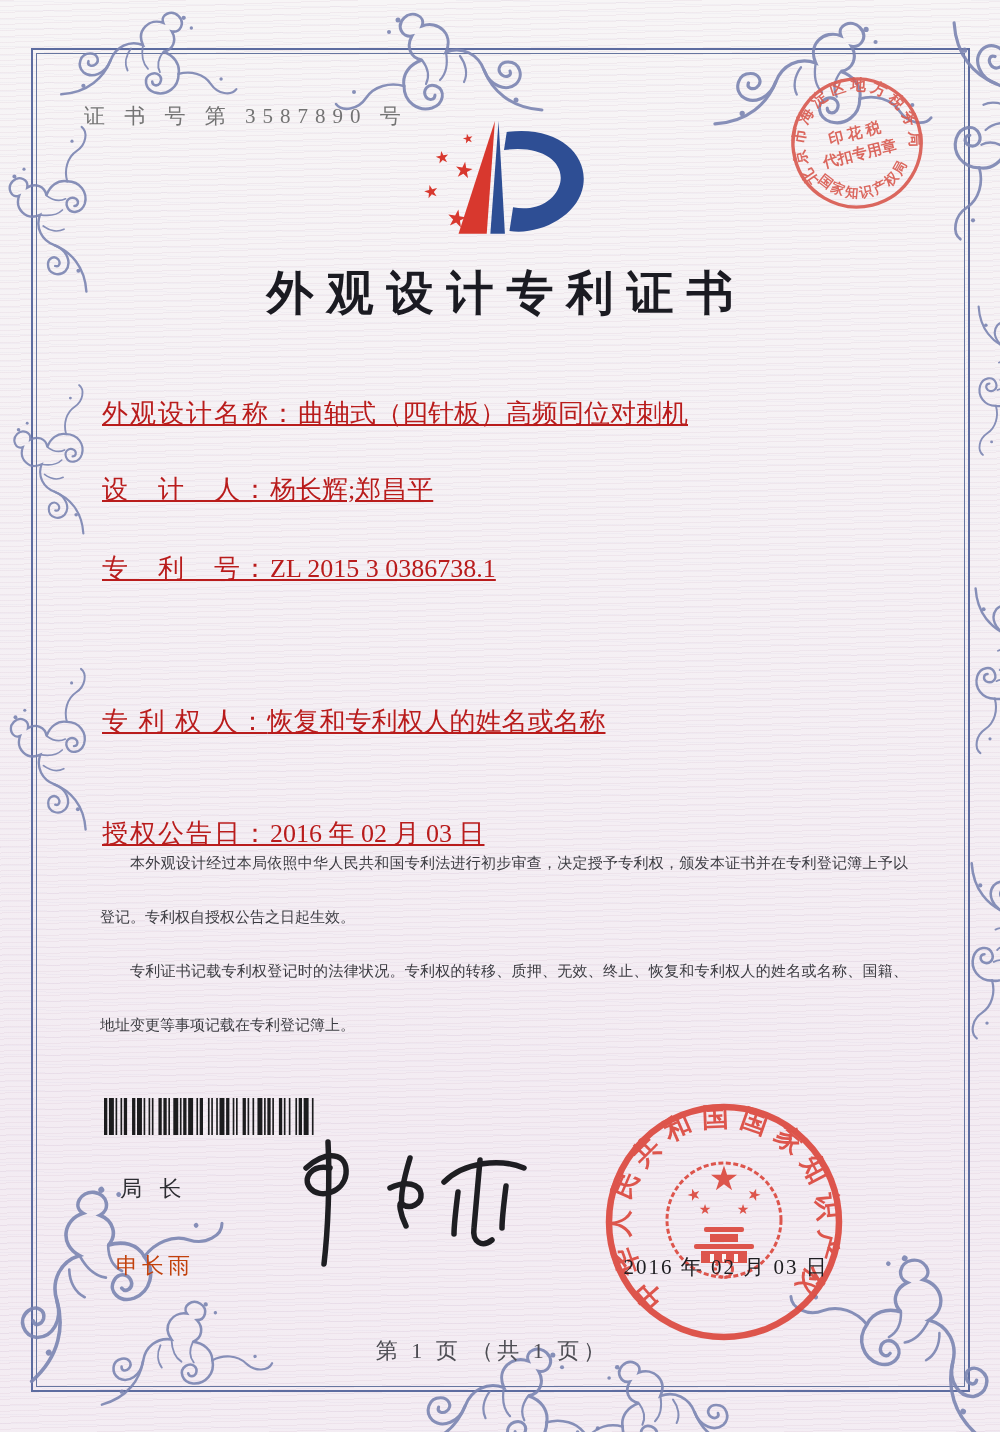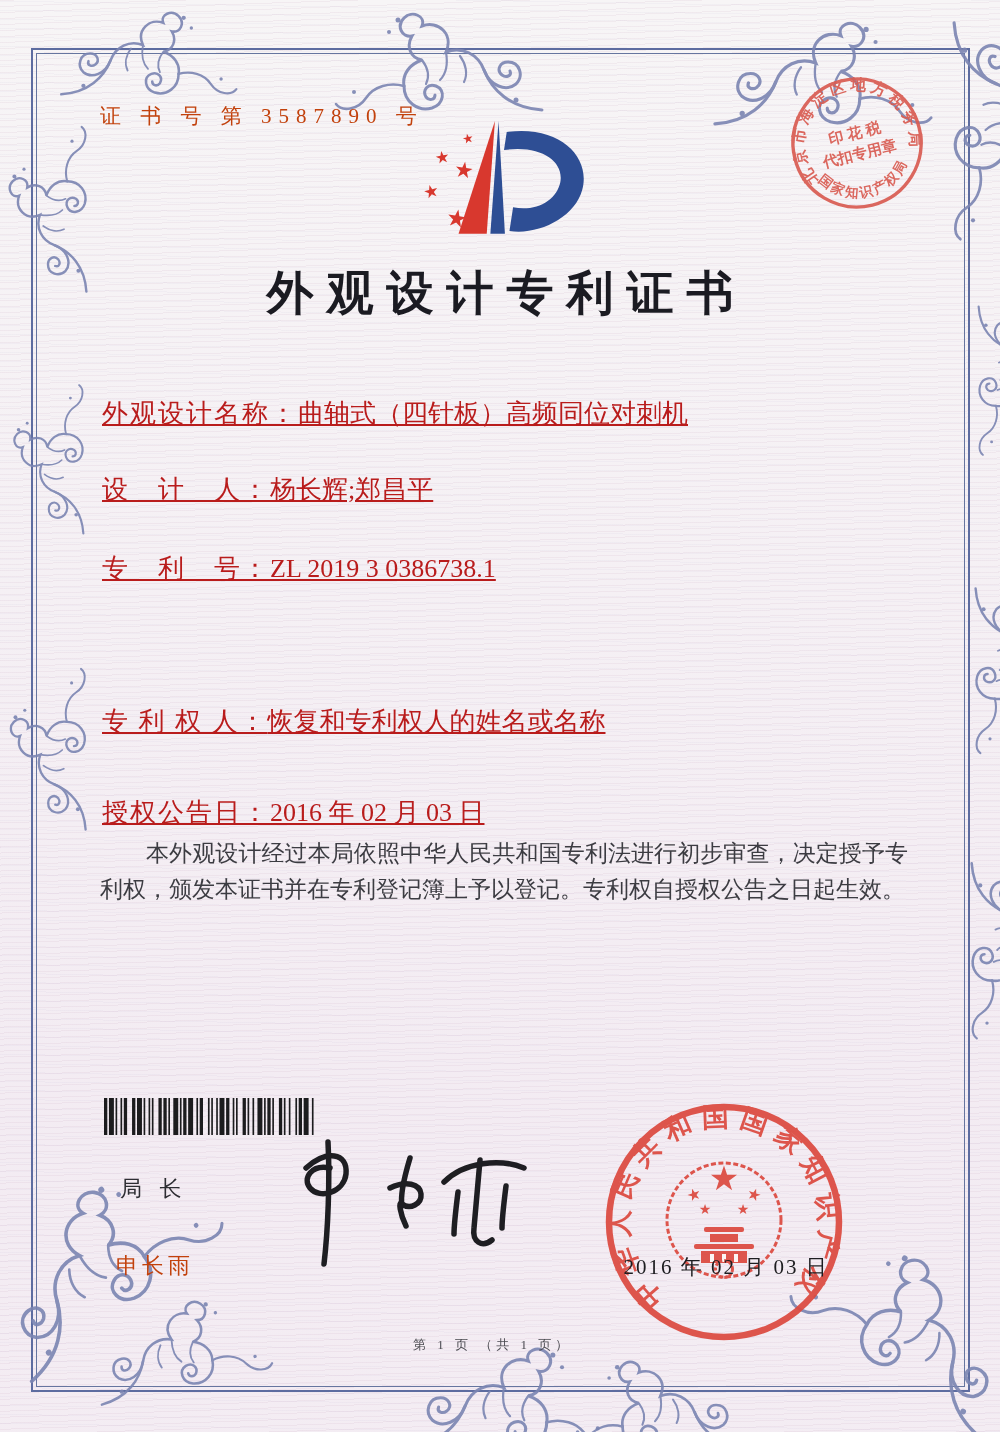--- a/index.html
+++ b/index.html
@@ -21,59 +21,58 @@
   .frame{
     position:absolute;left:31px;top:48px;right:30px;bottom:40px;
     border:2.5px solid #5d6ca0;
   }
   .frame-inner{position:absolute;inset:3px;border:1px solid #66759f;}
   
   .lace-inst{position:absolute;width:220px;height:120px;color:#7b85b2;opacity:.9;}
   
   .cert-no{
     position:absolute;left:84px;top:102px;
-    font-size:21px;color:#c2410c;letter-spacing:7px;
+    font-size:21px;color:#737373;letter-spacing:7px;
     font-family:"Liberation Serif","DejaVu Serif",serif;
-    margin-left:16px;
   }
   
   .logo{position:absolute;left:404px;top:114px;width:200px;height:134px;}
   
   .tax-stamp{position:absolute;left:772px;top:58px;width:170px;height:170px;transform:rotate(-14deg);opacity:.92;}
   .tax-stamp text{fill:#d95c52;font-weight:bold;font-family:"Liberation Sans","DejaVu Sans",sans-serif;}
   
   .title{
     position:absolute;left:0;right:0;top:254px;margin:8px;
     text-align:center;font-size:47px;font-weight:700;color:#1b1b22;
     letter-spacing:13px;text-indent:13px;
   }
   
   .field{position:absolute;left:102px;right:80px;font-size:26px;color:#b91c1c;white-space:nowrap;text-decoration:underline;}
-  .f0{top:396px}.f1{top:472px}.f2{top:551px}.f3{top:629px}.f4{top:704px}.f5{top:795px}
+  .f0{top:396px}.f1{top:472px}.f2{top:551px}.f3{top:629px}.f4{top:704px}.f5{top:816px}
   .field .lbl{letter-spacing:2px;}
   
   .paras{position:absolute;left:100px;right:92px;top:836px;color:#3c3c42;}
-  .paras p{margin:0;font-size:23px;line-height:36px;text-indent:2em;text-align:justify;}
+  .paras p{margin:0;font-size:15px;line-height:54px;text-indent:2em;text-align:justify;}
   
   .barcode{position:absolute;left:104px;top:1098px;width:276px;height:37px;}
   
   .sig-title{position:absolute;left:120px;top:1174px;font-size:22px;color:#2e2e33;letter-spacing:6px;}
   .sig-name{position:absolute;left:116px;top:1251px;font-size:22px;color:#c2410c;letter-spacing:4px;}
   .sig-hand{position:absolute;left:268px;top:1130px;width:280px;height:150px;}
   
   .seal{position:absolute;left:598px;top:1096px;width:252px;height:252px;opacity:.93;}
   .seal text{fill:#dc4a40;font-weight:bold;font-family:"Liberation Sans","DejaVu Sans",sans-serif;}
   .seal-date{
     position:absolute;left:604px;top:1253px;width:244px;
     font-size:21px;color:#1d1d20;letter-spacing:2px;text-align:center;white-space:nowrap;
   }
   
   .footer{
     position:absolute;left:0;right:15px;top:1336px;text-align:center;
-    font-size:13px;color:#4c4c52;letter-spacing:4px;
+    font-size:22px;color:#4c4c52;letter-spacing:4px;
   }
   .star-glyph{fill:#d8382e;}
 </style>
 </head>
 <body>
 
 <div class="page">
 
   <div class="texture"></div>
 
@@ -169,26 +168,27 @@
     <text class="star-glyph" x="42" y="50" font-size="18" text-anchor="middle" transform="rotate(-10 42 44)">★</text>
     <text class="star-glyph" x="66" y="66" font-size="24" text-anchor="middle" transform="rotate(8 66 58)">★</text>
     <text class="star-glyph" x="30" y="88" font-size="19" text-anchor="middle" transform="rotate(-14 30 82)">★</text>
     <text class="star-glyph" x="58" y="120" font-size="26" text-anchor="middle" transform="rotate(10 58 112)">★</text>
   </svg>
 
   <h1 class="title">外观设计专利证书</h1>
 
   <div class="field f0"><span class="lbl">外观设计名称：</span><span class="val">曲轴式（四针板）高频同位对刺机</span></div>
   <div class="field f1"><span class="lbl">设　计　人：</span><span class="val">杨长辉;郑昌平</span></div>
-  <div class="field f2"><span class="lbl">专　利　号：</span><span class="val">ZL 2019 3 0386738.1</span></div>
+  <div class="field f2"><span class="lbl">专　利　号：</span><span class="val">ZL 2015 3 0386738.1</span></div>
   <div class="field f4"><span class="lbl">专 利 权 人：</span><span class="val">恢复和专利权人的姓名或名称</span></div>
   <div class="field f5"><span class="lbl">授权公告日：</span><span class="val">2016 年 02 月 03 日</span></div>
 
   <div class="paras">
     <p>本外观设计经过本局依照中华人民共和国专利法进行初步审查，决定授予专利权，颁发本证书并在专利登记簿上予以登记。专利权自授权公告之日起生效。</p>
+    <p>专利证书记载专利权登记时的法律状况。专利权的转移、质押、无效、终止、恢复和专利权人的姓名或名称、国籍、地址变更等事项记载在专利登记簿上。</p>
   </div>
 
   <svg class="barcode" id="barcode-svg" viewBox="0 0 276 37" preserveAspectRatio="none">
       <rect x="0.00" y="0" width="3.30" height="37" fill="#1c1c1e"></rect>
       <rect x="4.95" y="0" width="4.95" height="37" fill="#1c1c1e"></rect>
       <rect x="11.55" y="0" width="1.65" height="37" fill="#1c1c1e"></rect>
       <rect x="16.50" y="0" width="1.65" height="37" fill="#1c1c1e"></rect>
       <rect x="19.80" y="0" width="3.30" height="37" fill="#1c1c1e"></rect>
       <rect x="28.05" y="0" width="3.30" height="37" fill="#1c1c1e"></rect>
       <rect x="33.00" y="0" width="4.95" height="37" fill="#1c1c1e"></rect>

